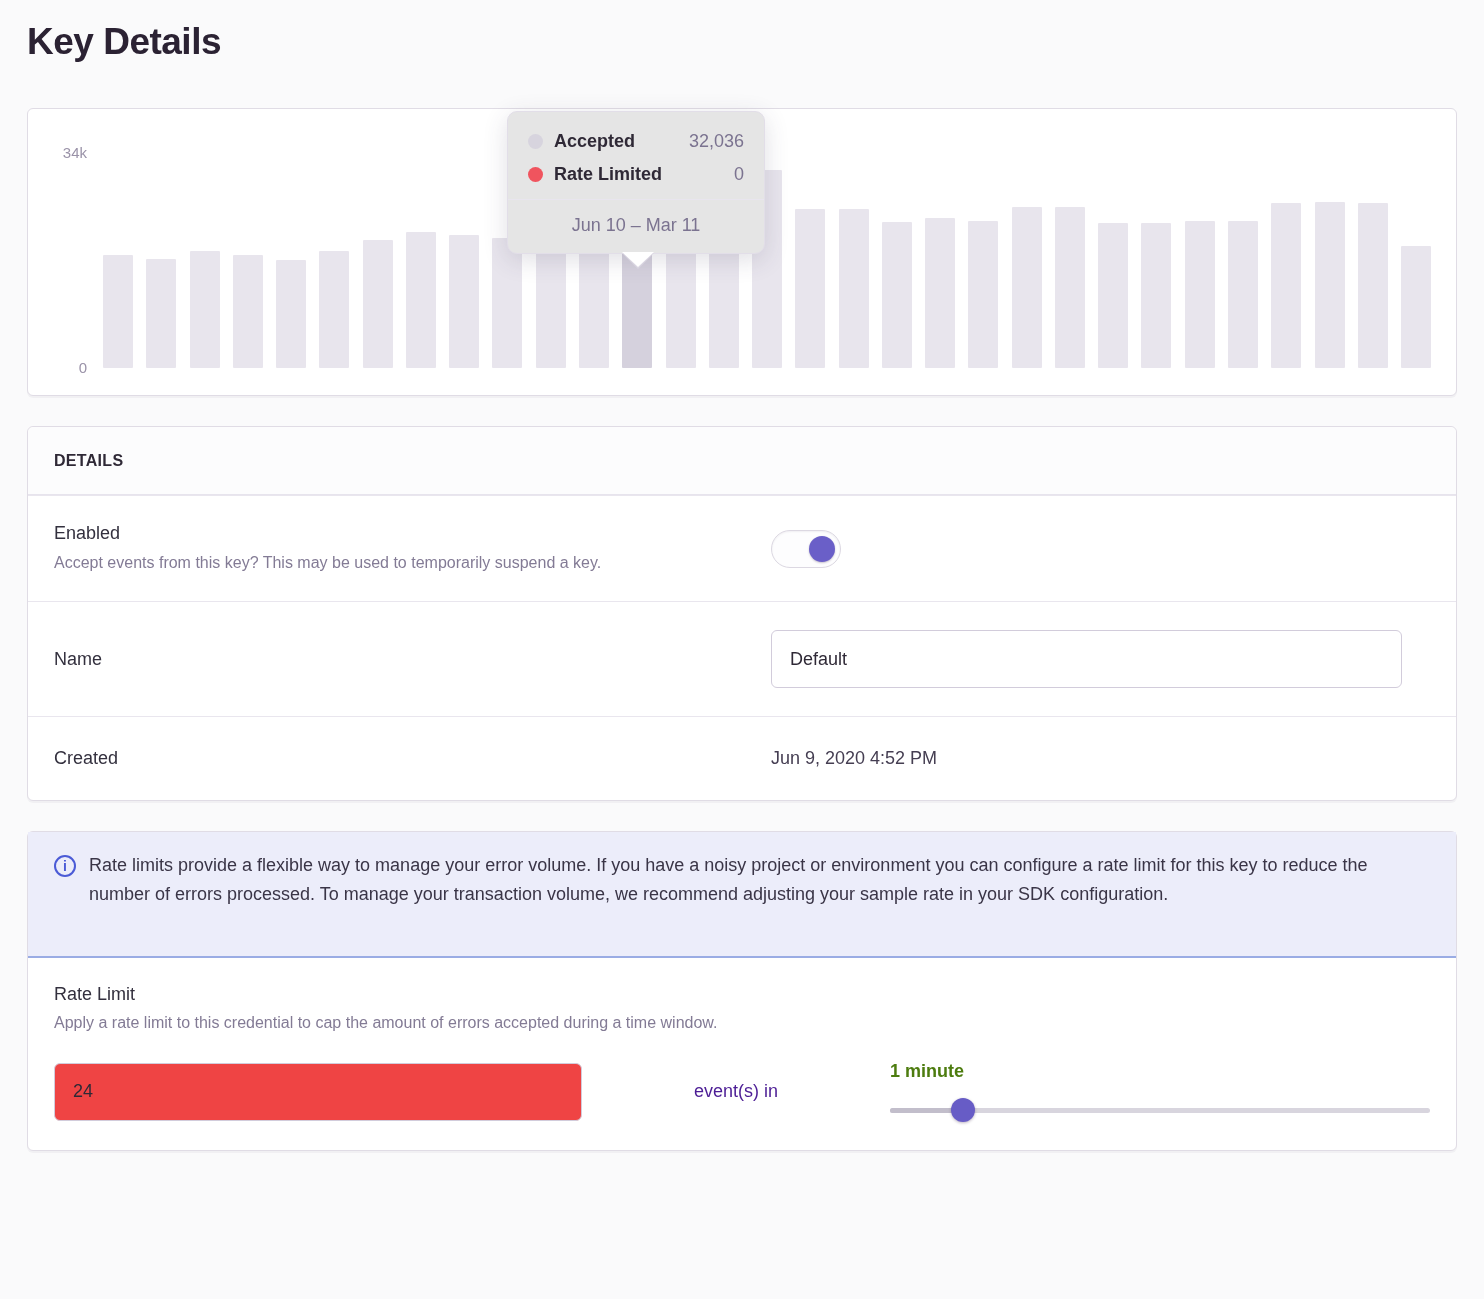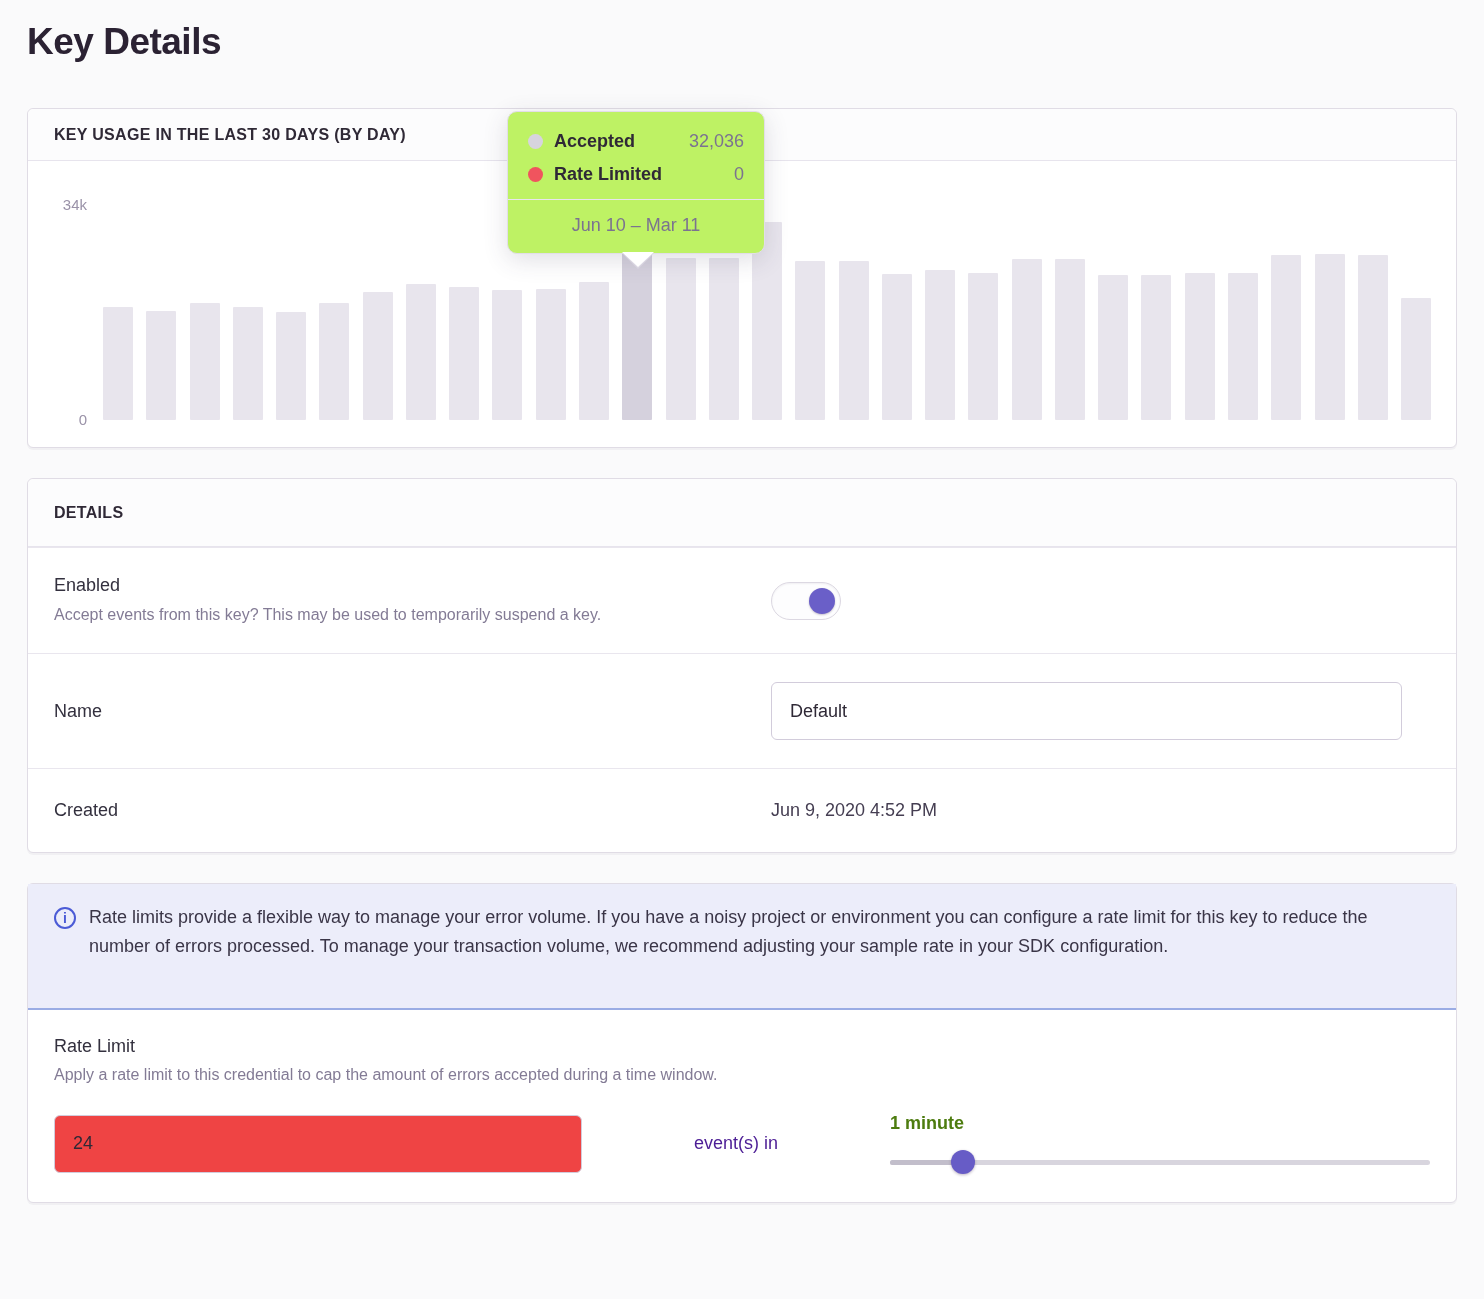--- a/index.html
+++ b/index.html
@@ -52,21 +52,21 @@
   .axis-label.min { top:250px; }
   .bar {
     position:absolute; bottom:27px; width:30px;
     background:#e8e5ed; border-radius:1px;
     z-index:1;
   }
   .bar.hovered { background:#d5d1dd; }
 
   .chart-tooltip {
     position:absolute; top:2px; left:479px; width:258px;
-    background:#bef264;
+    background:#e5e5e5;
     border:1px solid #e2dee8;
     border-radius:10px;
     box-shadow:0 6px 24px rgba(64,54,84,0.16);
     z-index:3;
   }
   .tooltip-rows { padding:13px 20px 8px; }
   .tooltip-row {
     display:flex; align-items:center; gap:11px;
     height:33px; font-size:18px;
   }
@@ -185,23 +185,20 @@
   }
 </style>
 </head>
 <body>
 
 <div class="page">
 
   <h1 class="page-title">Key Details</h1>
 
   <div class="panel">
-    <div class="panel-header h52">
-      <span>KEY USAGE IN THE LAST 30 DAYS (BY DAY)</span>
-    </div>
     <div class="chart-area">
       <span class="axis-label max">34k</span>
       <span class="axis-label min">0</span>
       <div id="bars">
           <div class="bar" style="left: 75px; height: 113px;"></div>
           <div class="bar" style="left: 118.27px; height: 109px;"></div>
           <div class="bar" style="left: 161.54px; height: 117px;"></div>
           <div class="bar" style="left: 204.81px; height: 113px;"></div>
           <div class="bar" style="left: 248.08px; height: 108px;"></div>
           <div class="bar" style="left: 291.35px; height: 117px;"></div>

